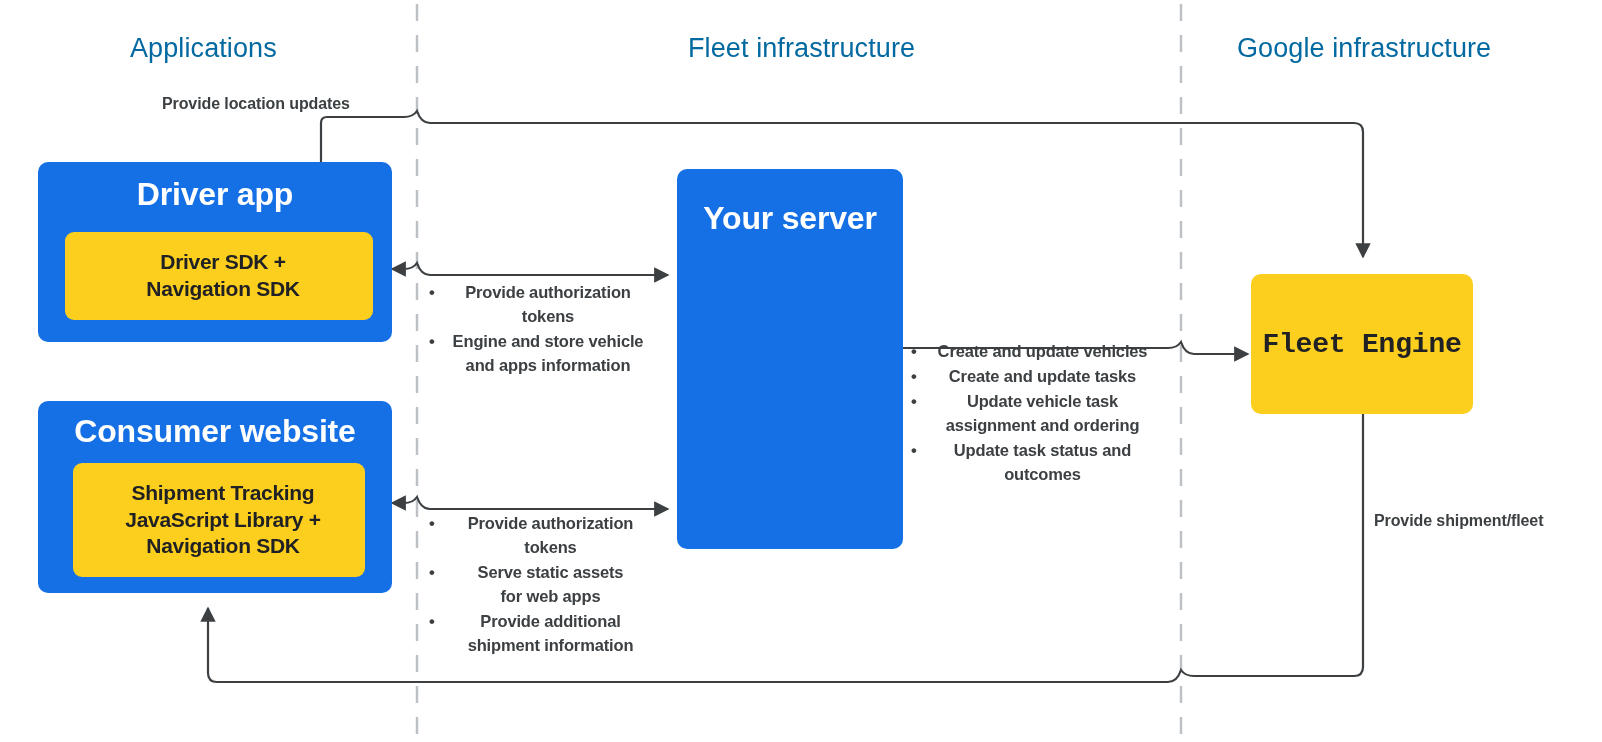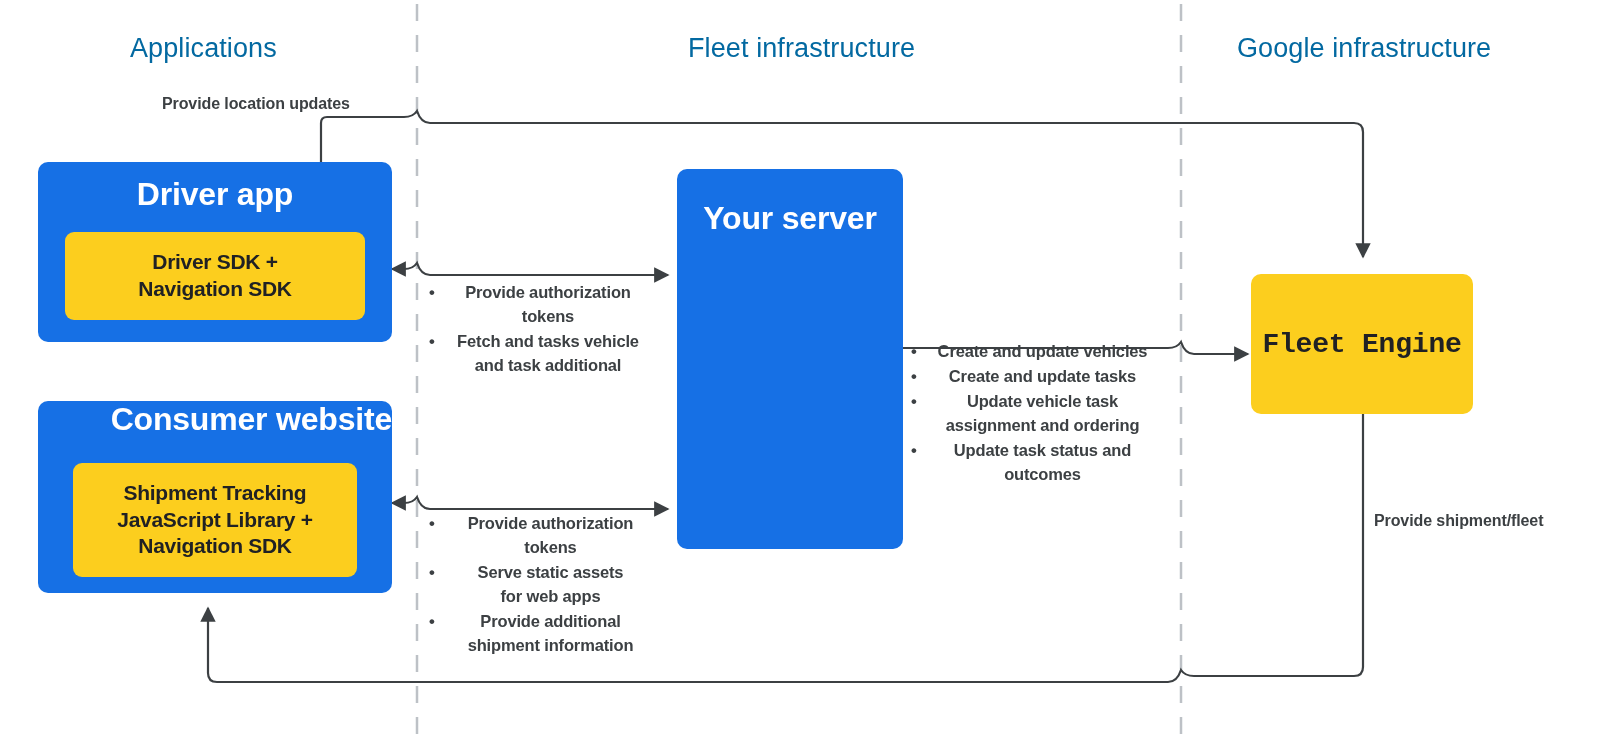--- a/index.html
+++ b/index.html
@@ -53,20 +53,21 @@
     line-height: 1.15;
     letter-spacing: -0.2px;
   }
   .inner-box {
     position: absolute;
     border-radius: 9px;
     background: #FCCE1E;
     display: flex;
     align-items: center;
     justify-content: center;
+    padding-left: 8px;
   }
   .inner-label {
     font-family: "Liberation Sans", sans-serif;
     font-weight: bold;
     color: #202124;
     text-align: center;
     font-size: 21px;
     line-height: 1.28;
     letter-spacing: -0.3px;
     padding: 0 6px;
@@ -161,21 +162,21 @@
     <div class="node-title" style="margin-top:14px;">Driver app</div>
     <div class="inner-box" style="left:27px; top:70px; width:300px; height:88px;">
       <div class="inner-label">
         <div>Driver SDK +</div>
         <div>Navigation SDK</div>
       </div>
     </div>
   </div>
 
   <div class="node blue" style="left:38px; top:401px; width:354px; height:192px;">
-    <div class="node-title" style="text-align:right;">Consumer website</div>
+    <div class="node-title" style="margin-top:12px;">Consumer website</div>
     <div class="inner-box" style="left:35px; top:62px; width:284px; height:114px;">
       <div class="inner-label">
         <div>Shipment Tracking</div>
         <div>JavaScript Library  +</div>
         <div>Navigation SDK</div>
       </div>
     </div>
   </div>
 
   <div class="node blue" style="left:677px; top:169px; width:226px; height:380px;">
@@ -192,22 +193,22 @@
   <div class="edge-label" style="left:1374px; top:509px; width:215px;">
     <div>Provide shipment/fleet</div>
   </div>
 
   <div class="bullet-list" style="left:429px; top:281px; width:225px;">
     <div class="bullet-item">
       <span>Provide authorization</span><br>
       <span>tokens</span>
     </div>
     <div class="bullet-item">
-      <span>Fetch and tasks vehicle</span><br>
-      <span>and task additional</span>
+      <span>Engine and store vehicle</span><br>
+      <span>and apps information</span>
     </div>
   </div>
 
   <div class="bullet-list" style="left:429px; top:512px; width:230px;">
     <div class="bullet-item">
       <span>Provide authorization</span><br>
       <span>tokens</span>
     </div>
     <div class="bullet-item">
       <span>Serve static assets</span><br>

